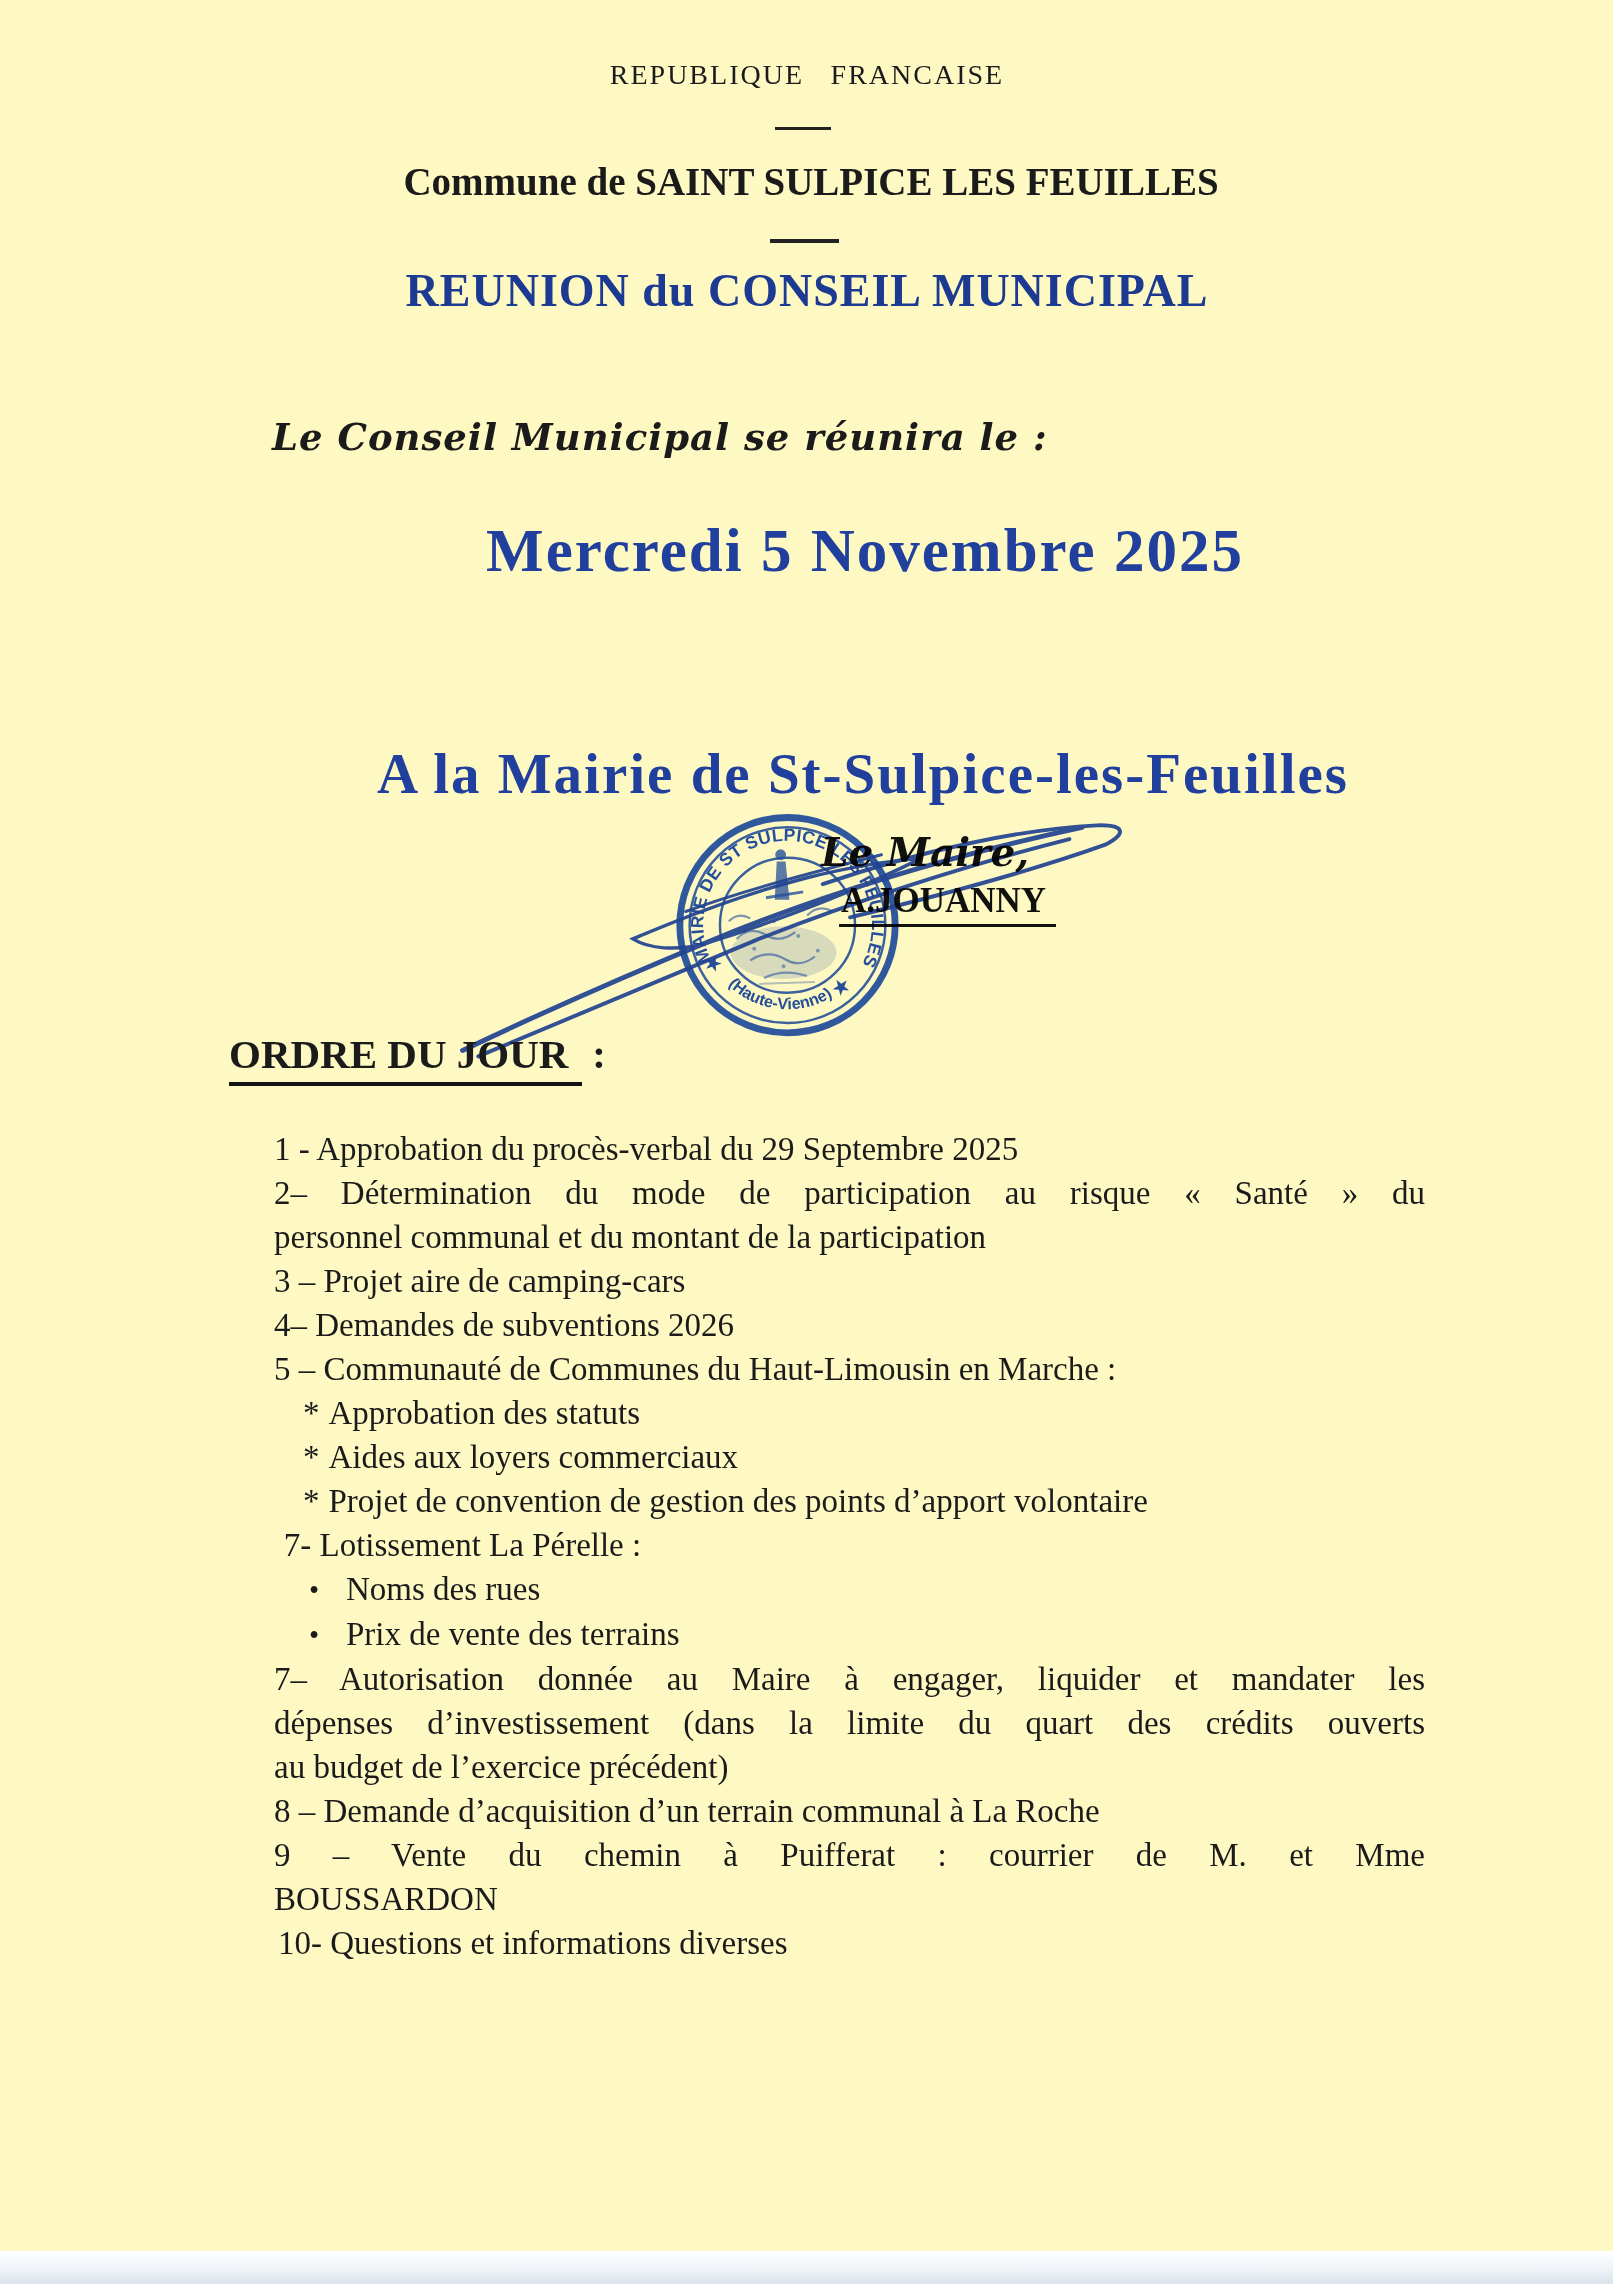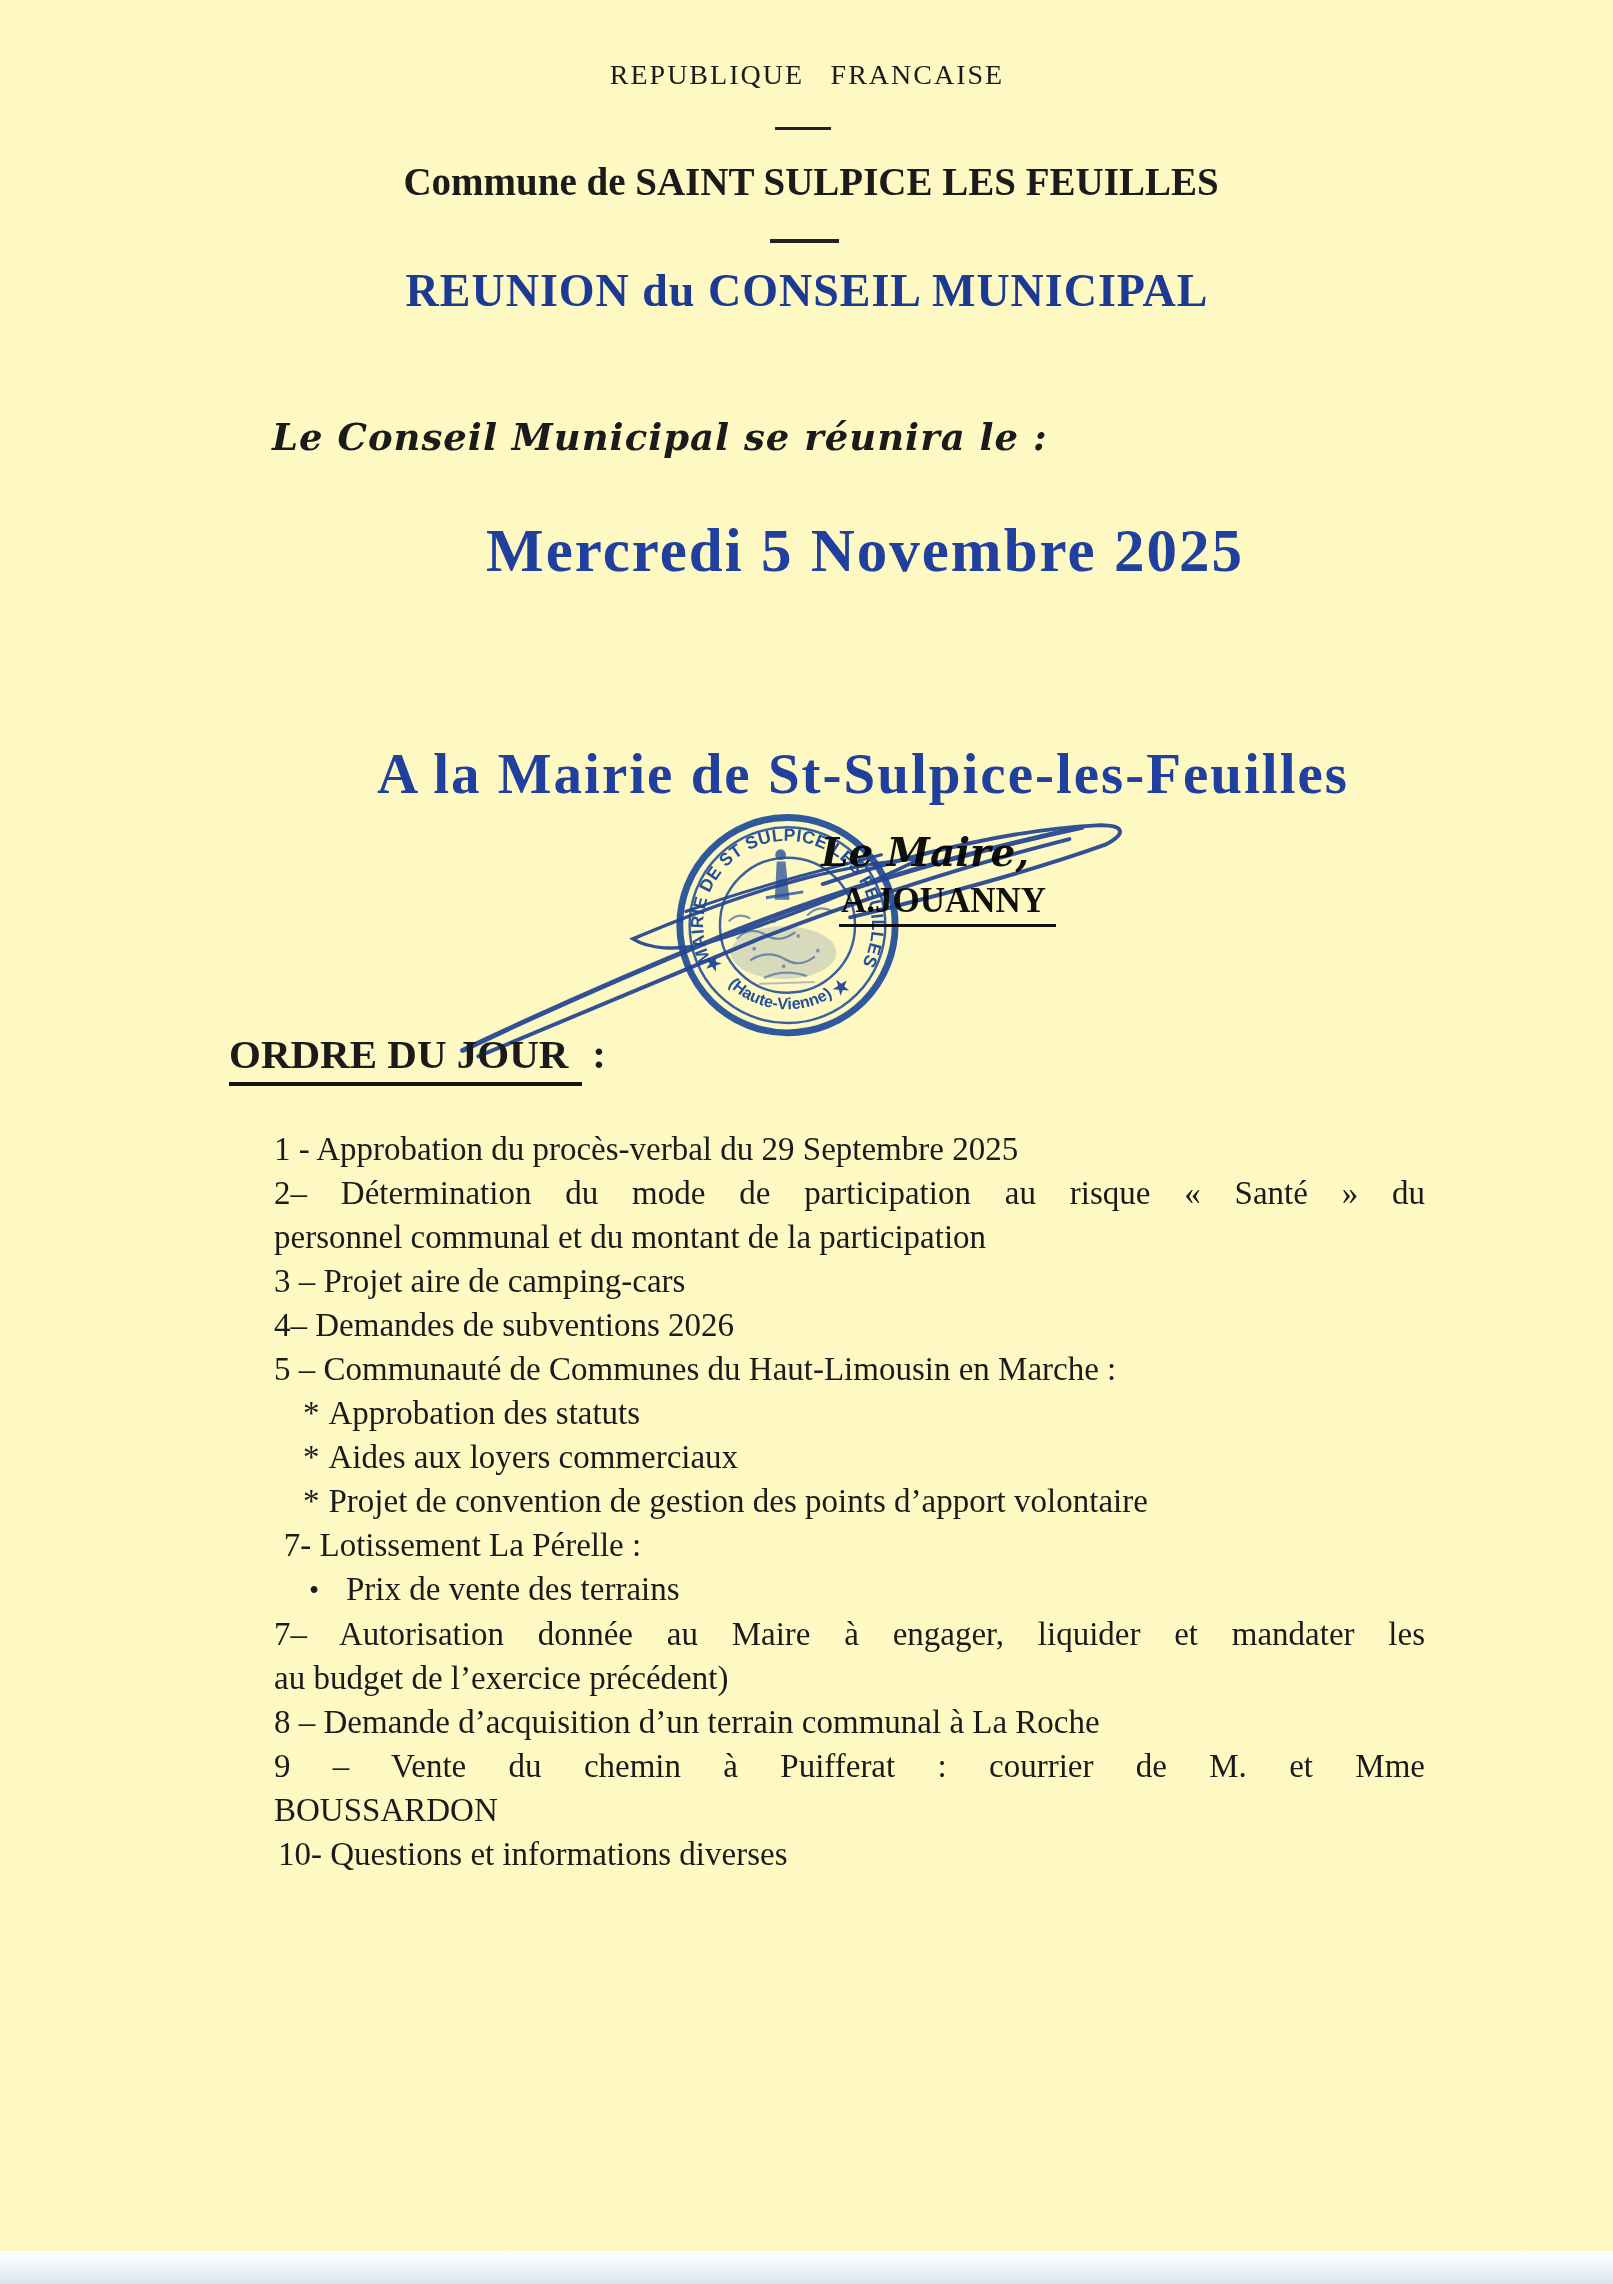--- a/index.html
+++ b/index.html
@@ -127,22 +127,24 @@
       <div class="aline main">1 - Approbation du procès-verbal du 29 Septembre 2025</div>
       <div class="aline main fill">2– Détermination du mode de participation au risque « Santé » du</div>
       <div class="aline main">personnel communal et du montant de la participation</div>
       <div class="aline main">3 – Projet aire de camping-cars</div>
       <div class="aline main">4– Demandes de subventions 2026</div>
       <div class="aline main">5 – Communauté de Communes du Haut-Limousin en Marche :</div>
       <div class="aline star"><span class="marker">*</span><span>Approbation des statuts</span></div>
       <div class="aline star"><span class="marker">*</span><span>Aides aux loyers commerciaux</span></div>
       <div class="aline star"><span class="marker">*</span><span>Projet de convention de gestion des points d’apport volontaire</span></div>
       <div class="aline main in10">7- Lotissement La Pérelle :</div>
+      <div class="aline bullet"><span class="marker">•</span><span>Noms des rues</span></div>
       <div class="aline bullet"><span class="marker">•</span><span>Prix de vente des terrains</span></div>
       <div class="aline main fill">7– Autorisation donnée au Maire à engager, liquider et mandater les</div>
+      <div class="aline main fill">dépenses d’investissement (dans la limite du quart des crédits ouverts</div>
       <div class="aline main">au budget de l’exercice précédent)</div>
       <div class="aline main">8 – Demande d’acquisition d’un terrain communal à La Roche</div>
       <div class="aline main fill">9 – Vente du chemin à Puifferat : courrier de M. et Mme</div>
       <div class="aline main">BOUSSARDON</div>
       <div class="aline main in4">10- Questions et informations diverses</div>
     </div>
 
   <div class="abs scan-edge"></div>
 </div>
 

